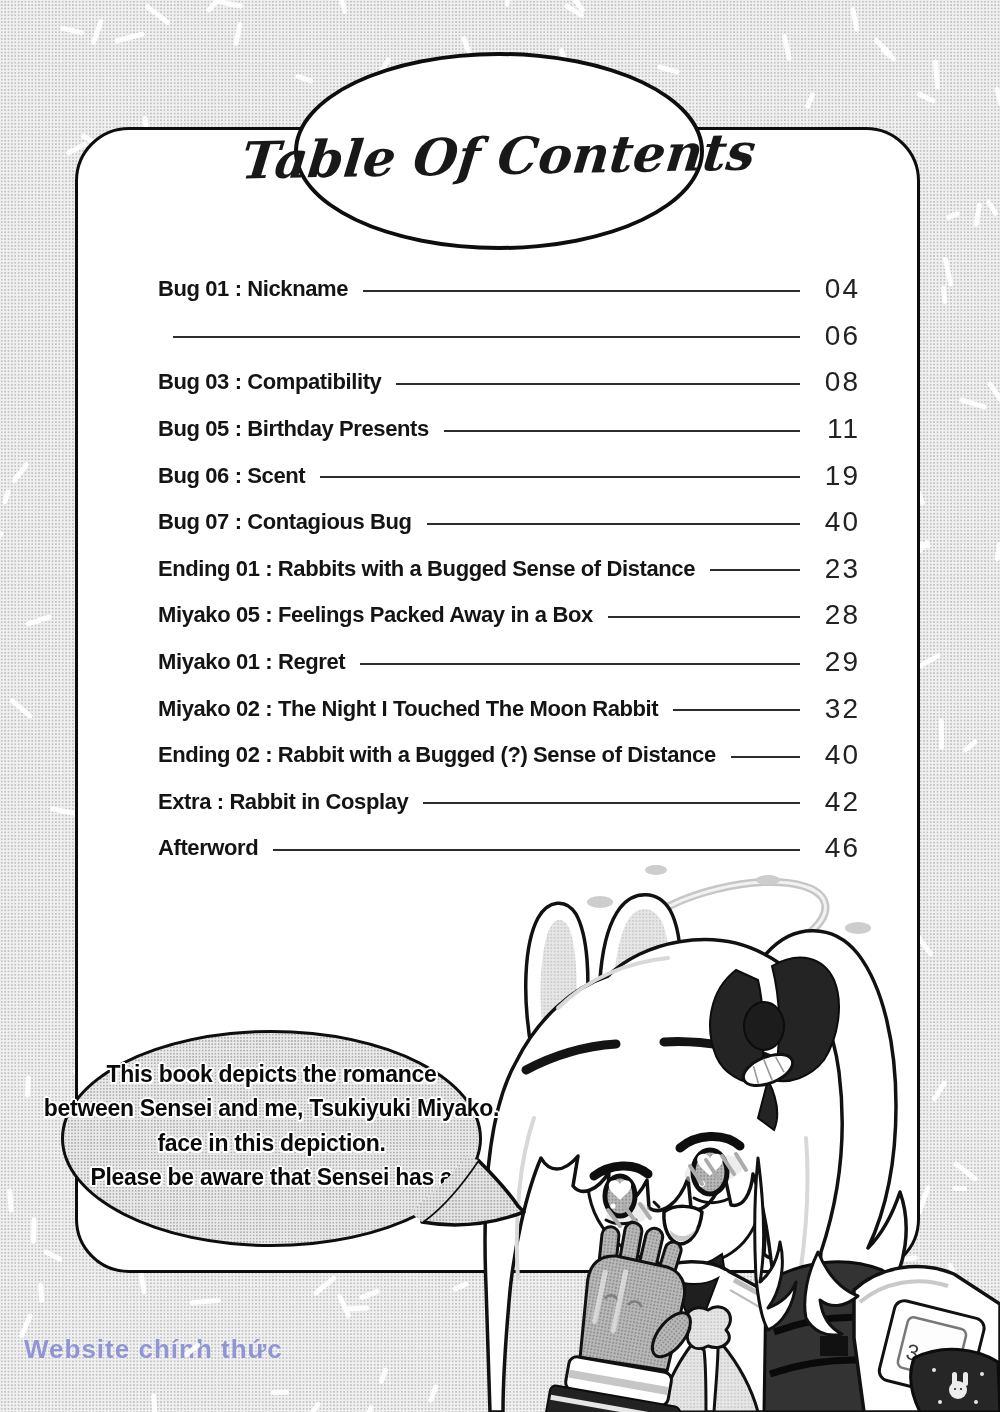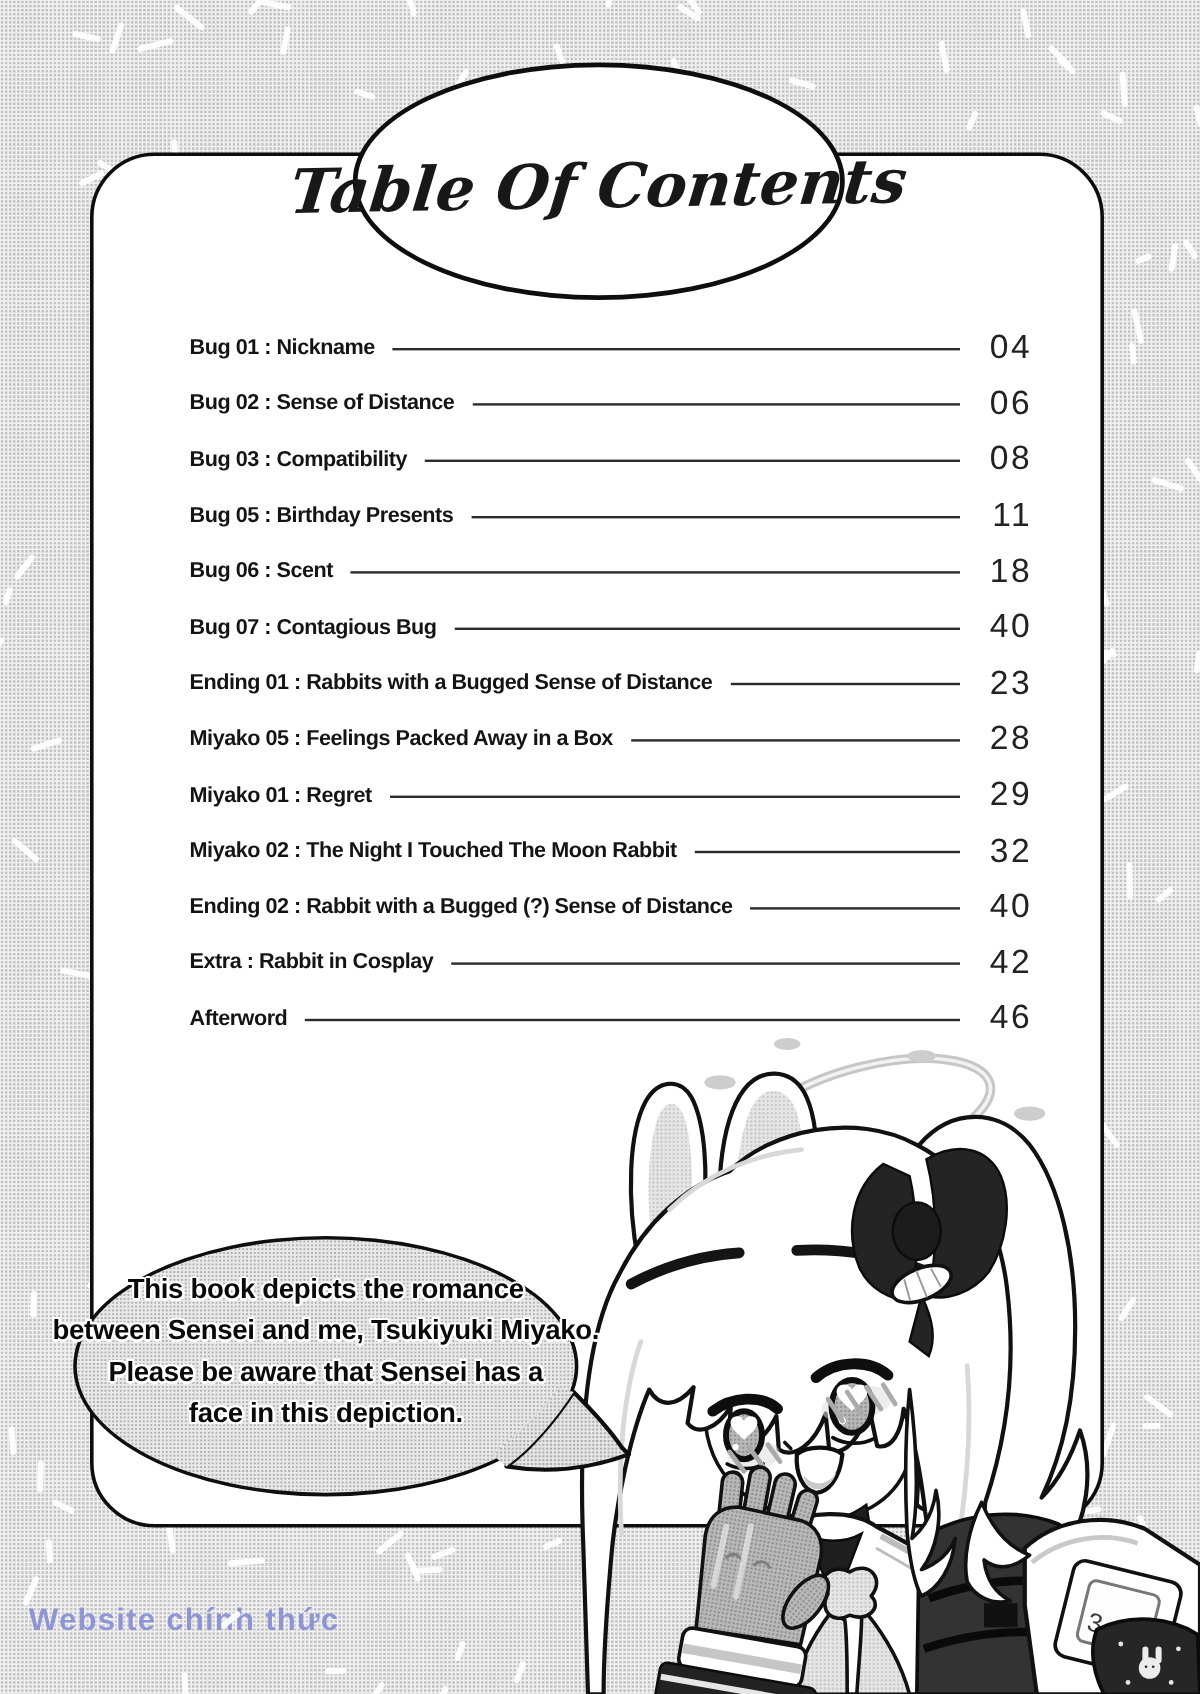--- a/index.html
+++ b/index.html
@@ -32,21 +32,21 @@
   }
   .title-text{
     font-family:"DejaVu Serif",serif;font-style:italic;font-weight:700;
     font-size:51px;color:#181818;transform:skewX(-7deg) rotate(-1deg);
     white-space:nowrap;padding-top:10px;
   }
   
   .toc{position:absolute;z-index:5;left:158px;top:266px;width:702px;}
   .toc-row{display:flex;align-items:center;height:46.6px;}
   .toc-label{
-    white-space:nowrap;font-size:18px;font-weight:700;letter-spacing:-0.4px;color:#141414;text-align:center;
+    white-space:nowrap;font-size:22px;font-weight:700;letter-spacing:-0.4px;color:#141414;text-align:center;
   }
   .toc-line{flex:1 1 auto;min-width:22px;border-top:2.5px solid #2c2c2c;margin:3px 12px 0 15px;}
   .toc-page{
     flex:0 0 48px;text-align:right;font-size:28px;font-weight:400;
     letter-spacing:2px;color:#222;font-family:"Liberation Sans",sans-serif;
   }
   
   .bubble{
     position:absolute;z-index:6;left:61px;top:1030px;width:421px;height:217px;
     box-sizing:border-box;border:3.5px solid #0e0e0e;border-radius:50%;
@@ -526,38 +526,37 @@
     <div class="title-text">Table Of Contents</div>
   </div>
 
   <div class="toc">
     <div class="toc-row">
         <span class="toc-label">Bug 01 : Nickname</span>
         <span class="toc-line"></span>
         <span class="toc-page">04</span>
       </div>
     <div class="toc-row">
-        <span class="toc-label">Bug 02 : Sense of Distance</span>
         <span class="toc-line"></span>
         <span class="toc-page">06</span>
       </div>
     <div class="toc-row">
         <span class="toc-label">Bug 03 : Compatibility</span>
         <span class="toc-line"></span>
         <span class="toc-page">08</span>
       </div>
     <div class="toc-row">
         <span class="toc-label">Bug 05 : Birthday Presents</span>
         <span class="toc-line"></span>
         <span class="toc-page">11</span>
       </div>
     <div class="toc-row">
         <span class="toc-label">Bug 06 : Scent</span>
         <span class="toc-line"></span>
-        <span class="toc-page">18</span>
+        <span class="toc-page">19</span>
       </div>
     <div class="toc-row">
         <span class="toc-label">Bug 07 : Contagious Bug</span>
         <span class="toc-line"></span>
         <span class="toc-page">40</span>
       </div>
     <div class="toc-row">
         <span class="toc-label">Ending 01 : Rabbits with a Bugged Sense of Distance</span>
         <span class="toc-line"></span>
         <span class="toc-page">23</span>
@@ -590,22 +589,22 @@
     <div class="toc-row">
         <span class="toc-label">Afterword</span>
         <span class="toc-line"></span>
         <span class="toc-page">46</span>
       </div>
   </div>
 
   <div class="bubble">
     <div class="bubble-line">This book depicts the romance</div>
     <div class="bubble-line">between Sensei and me, Tsukiyuki Miyako.</div>
+    <div class="bubble-line">face in this depiction.</div>
     <div class="bubble-line">Please be aware that Sensei has a</div>
-    <div class="bubble-line">face in this depiction.</div>
   </div>
   <svg class="bubble-tail" viewBox="0 0 150 95" xmlns="http://www.w3.org/2000/svg">
     <defs>
       <pattern id="htBub" width="3.2" height="3.2" patternUnits="userSpaceOnUse">
         <rect width="3.2" height="3.2" fill="#e9e9e9"></rect>
           <circle cx="1.6" cy="1.6" r="1.05" fill="#aeaeae"></circle>
       </pattern>
     </defs>
     <path d="M 78,12 C 96,30 110,46 118,58 L 124,64 C 92,76 56,80 22,74 C 44,58 62,36 78,12 Z" fill="url(#htBub)" stroke="#0e0e0e" stroke-width="3.5" stroke-linejoin="round"></path>
     <path d="M 78,12 C 62,36 44,58 22,74 L 10,64 C 30,48 52,28 66,8 Z" fill="url(#htBub)"></path>

